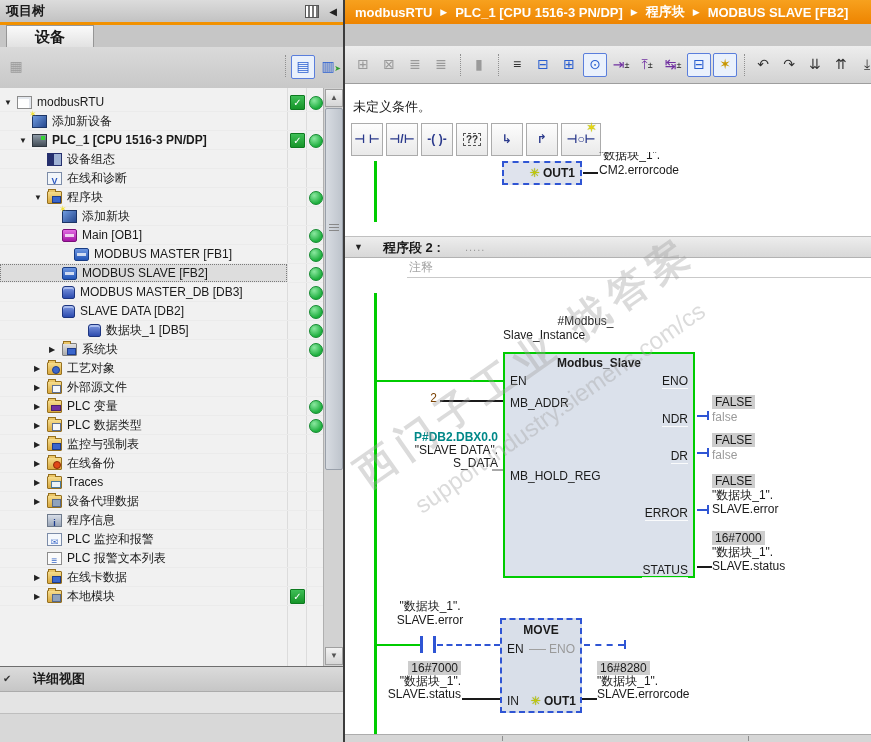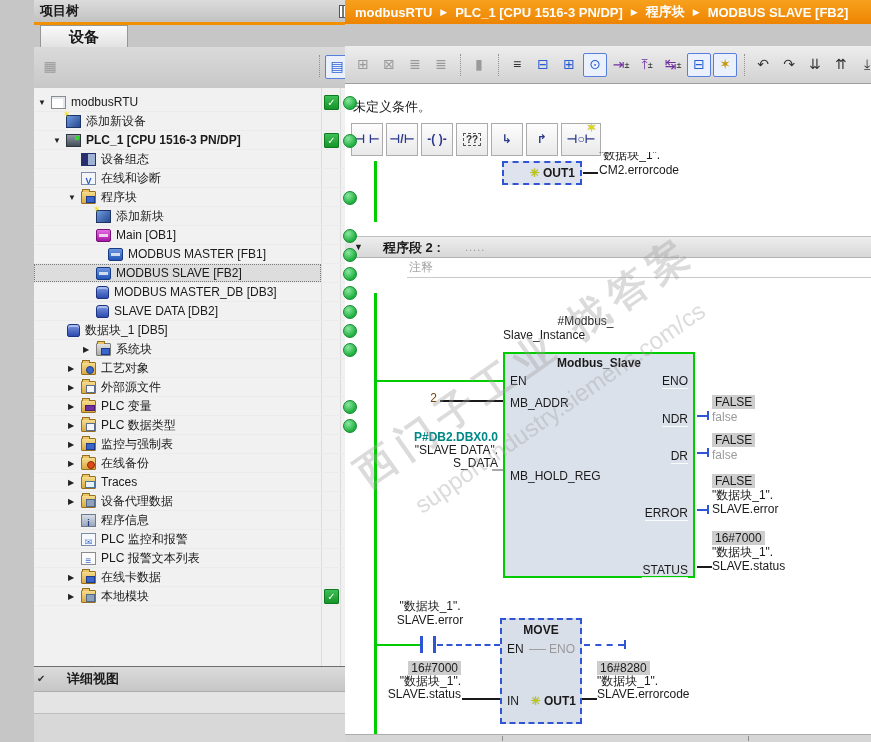--- a/index.html
+++ b/index.html
@@ -1,19 +1,19 @@
 <!DOCTYPE html>
 <html><head>
 <meta charset="utf-8">
 <style>
   html,body{margin:0;padding:0;background:#888;}
   #root{position:relative;width:871px;height:742px;background:#C6C6C6;overflow:hidden;
         font-family:"Liberation Sans","DejaVu Sans",sans-serif;font-size:12px;color:#1a1a1a;}
   
-  #left{position:absolute;left:0;top:0;width:343px;height:742px;border-right:2px solid #3c3c3c;background:#CFCFCF;margin-left:34px;}
+  #left{position:absolute;left:0;top:0;width:343px;height:742px;border-right:2px solid #3c3c3c;background:#CFCFCF;}
   .lp-title{position:absolute;left:0;top:0;width:343px;height:22px;background:linear-gradient(#DCDCDC,#C2C2C2);
             display:flex;align-items:center;padding:0 6px;box-sizing:border-box;font-weight:bold;font-size:13px;}
   .lp-title .sp{flex:1}
   .cols-glyph{width:12px;height:11px;border:1px solid #555;background:repeating-linear-gradient(90deg,#fff 0 2px,#777 2px 4px);margin-right:10px;}
   .tri-left{font-size:10px;color:#222;}
   .orange-line{position:absolute;left:0;top:22px;width:343px;height:3px;background:#F29100;}
   .lp-tabs{position:absolute;left:0;top:25px;width:343px;height:22px;background:#C6C6C6;}
   .tab{position:absolute;left:6px;top:0;width:86px;height:21px;background:linear-gradient(#FAFAFA,#E2E2E2);
        border:1px solid #969696;border-bottom:none;font-weight:bold;font-size:15px;text-align:center;line-height:21px;}
   .lp-toolbar{position:absolute;left:0;top:47px;width:343px;height:41px;background:linear-gradient(#DADADA,#C8C8C8);border-bottom:1px solid #A8A8A8;}
@@ -225,21 +225,21 @@
             <span class="ti db"></span>
             <span class="lbl">MODBUS MASTER_DB [DB3]</span>
             <span class="cir"></span>
           </div>
           <div class="trow" style="padding-left: 49px;">
             <span class="arr"></span>
             <span class="ti db"></span>
             <span class="lbl">SLAVE DATA [DB2]</span>
             <span class="cir"></span>
           </div>
-          <div class="trow" style="padding-left: 20px;">
+          <div class="trow" style="padding-left: 75px;">
             <span class="arr"></span>
             <span class="ti db"></span>
             <span class="lbl">数据块_1 [DB5]</span>
             <span class="cir"></span>
           </div>
           <div class="trow" style="padding-left: 49px;">
             <span class="arr">▶</span>
             <span class="ti sysfolder"></span>
             <span class="lbl">系统块</span>
             <span class="cir"></span>
@@ -451,21 +451,21 @@
       <div class="abs opline" style="left:367px;top:462px">"数据块_1".</div>
       <div class="abs opline" style="left:367px;top:476px">SLAVE.status</div>
 
       <div class="abs opline" style="left:25px;top:516px;width:120px;text-align:center">"数据块_1".</div>
       <div class="abs opline" style="left:25px;top:530px;width:120px;text-align:center">SLAVE.error</div>
       <div class="abs gwire" style="left:31px;top:560px;width:44px"></div>
       <div class="abs cbar" style="left:75px;top:552px"></div>
       <div class="abs cbar" style="left:88px;top:552px"></div>
       <div class="abs bdash" style="left:92px;top:560px;width:63px"></div>
 
-      <div class="abs movebox" style="left:155px;top:534px;width:82px;height:106px">
+      <div class="abs movebox" style="left:155px;top:534px;width:82px;height:95px">
         <div style="position:absolute;left:0;right:0;top:3px;text-align:center;font-weight:bold">MOVE</div>
         <span style="position:absolute;left:5px;top:22px">EN</span>
         <span style="position:absolute;left:27px;top:29px;width:17px;height:1px;background:#A0A0A0"></span>
         <span style="position:absolute;right:5px;top:22px;color:#9A9A9A">ENO</span>
         <span style="position:absolute;left:5px;top:74px">IN</span>
         <span style="position:absolute;right:4px;top:74px">
           <span class="starg">✳</span>
           <b>OUT1</b>
         </span>
       </div>

